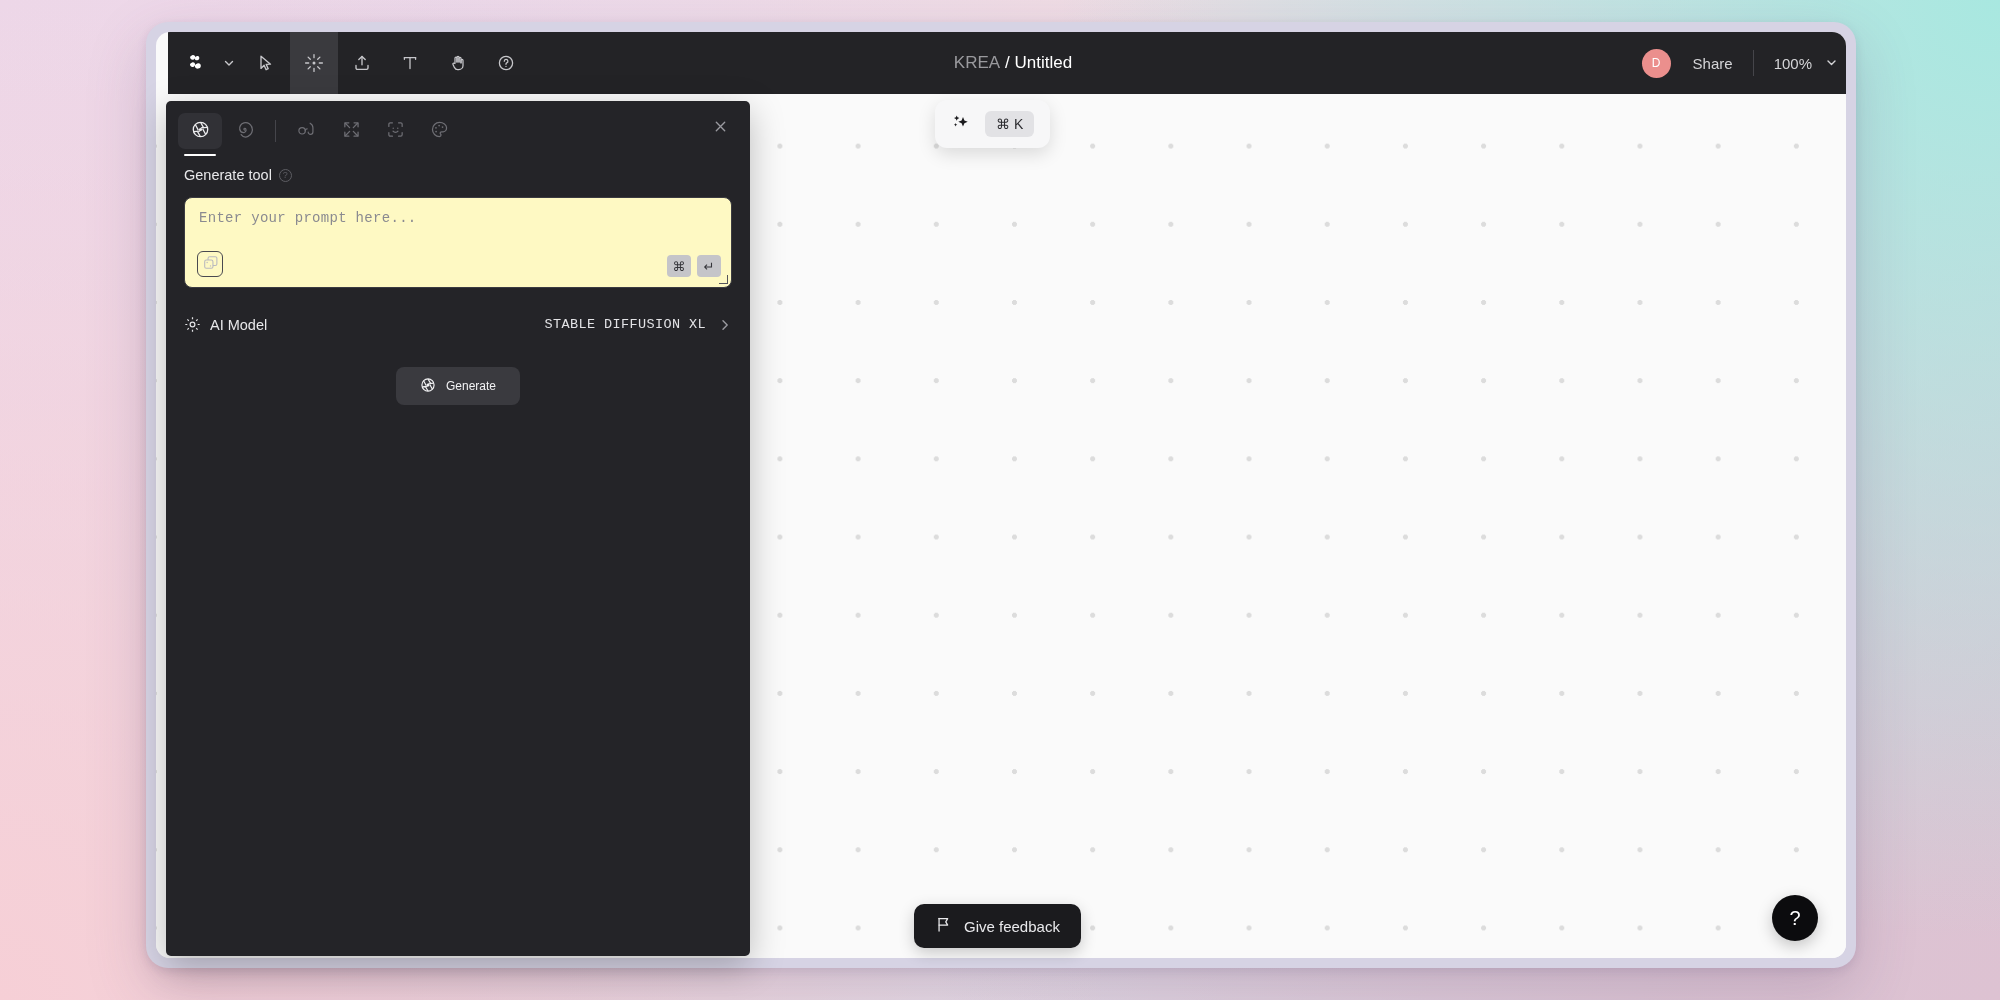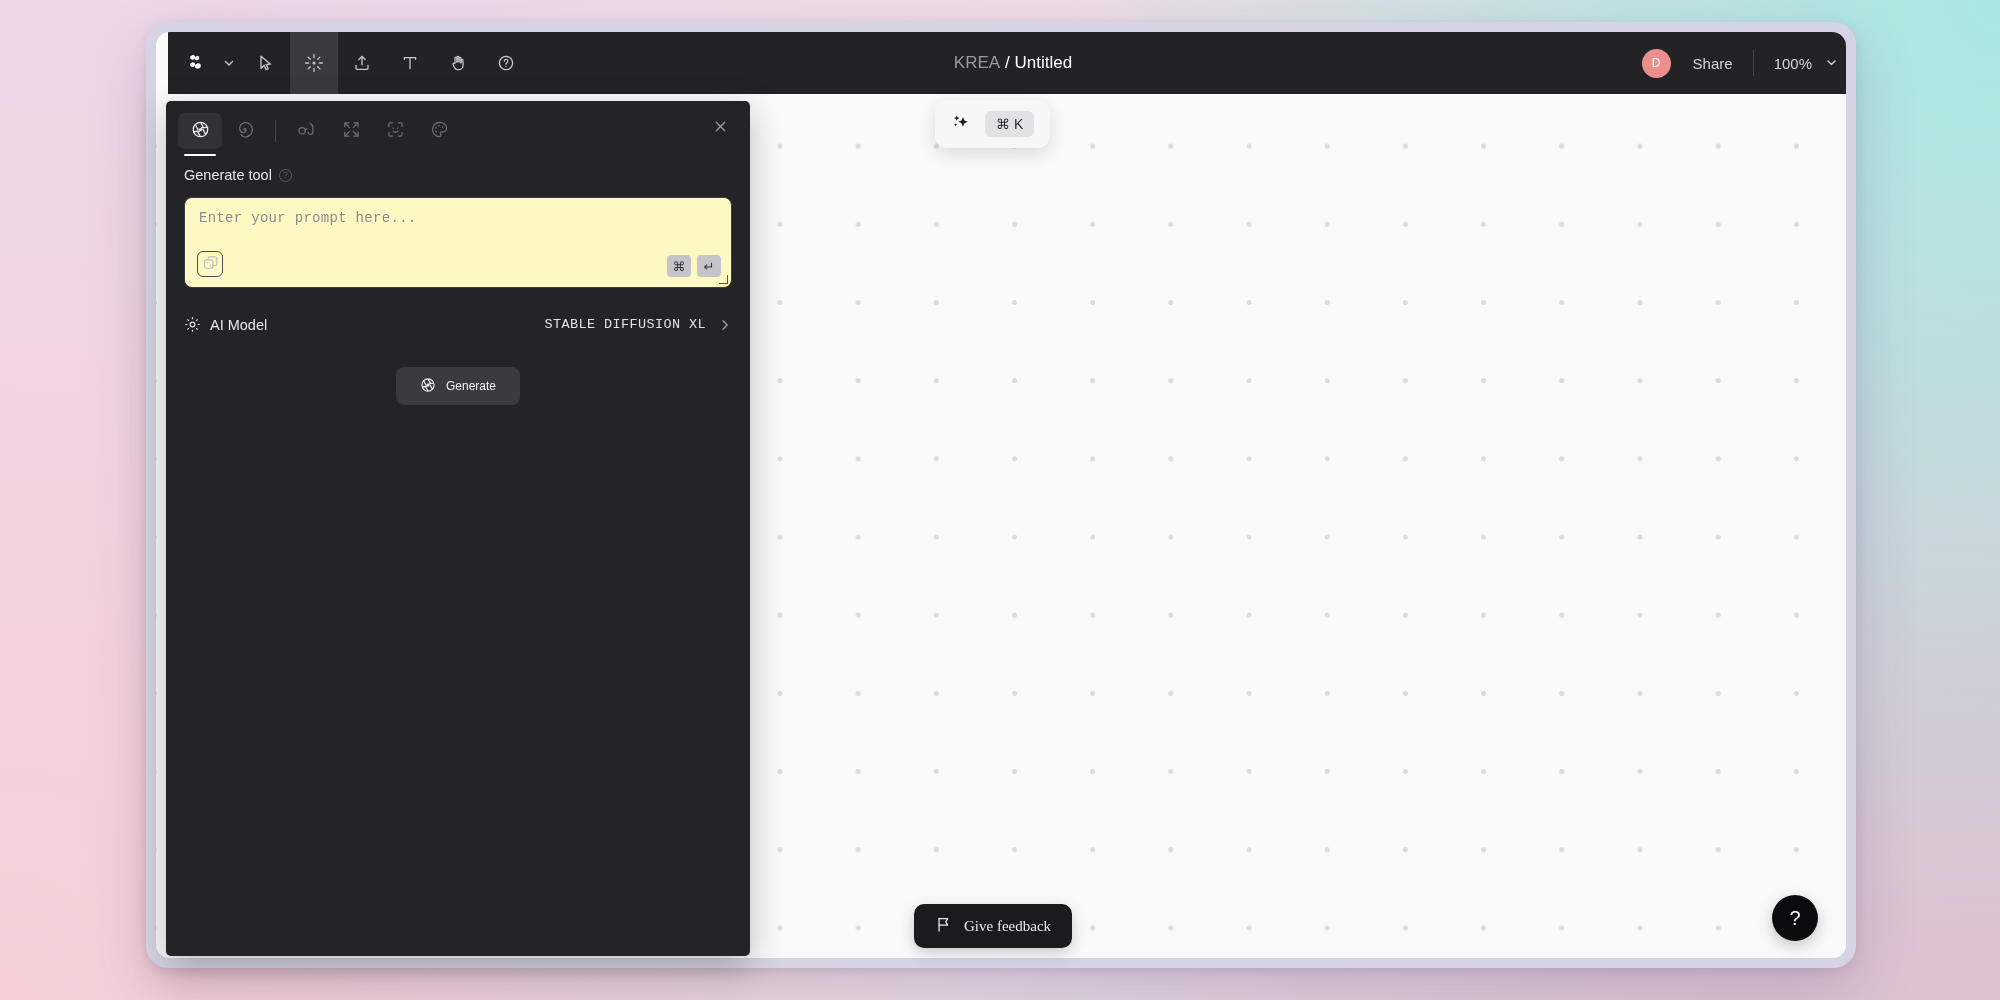--- a/index.html
+++ b/index.html
@@ -322,21 +322,20 @@
     position: absolute;
     left: 914px; top: 904px;
     height: 44px;
     padding: 0 21px;
     background: #1b1b1e;
     border-radius: 10px;
     display: flex; align-items: center; gap: 12px;
     color: #e9e9ec;
     font-size: 15px;
     box-shadow: 0 5px 16px rgba(0,0,0,0.2);
-    font-family: Liberation Serif, serif;
   }
 
   
   .help-btn {
     position: absolute;
     left: 1772px; top: 895px;
     width: 46px; height: 46px;
     border-radius: 50%;
     background: #0c0c0e;
     color: #ffffff;

